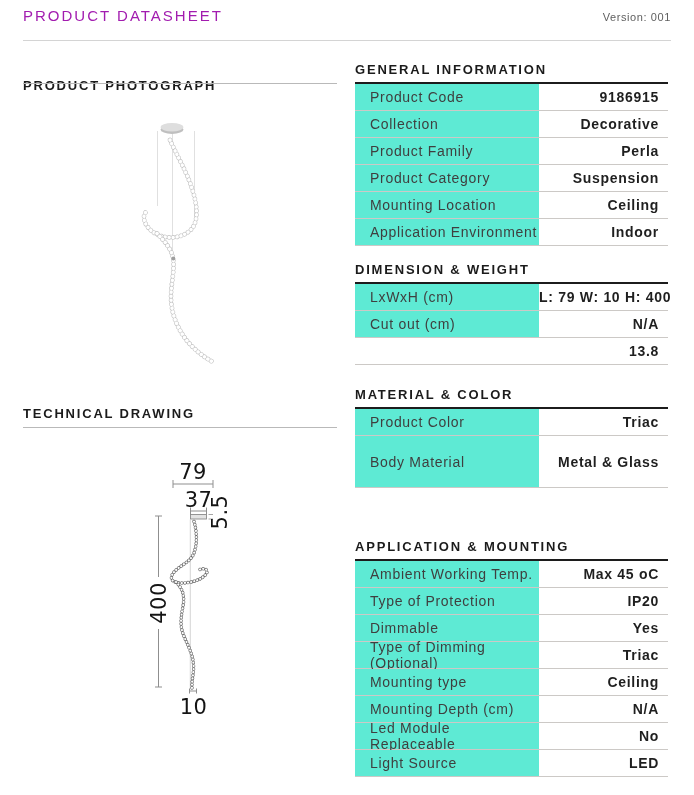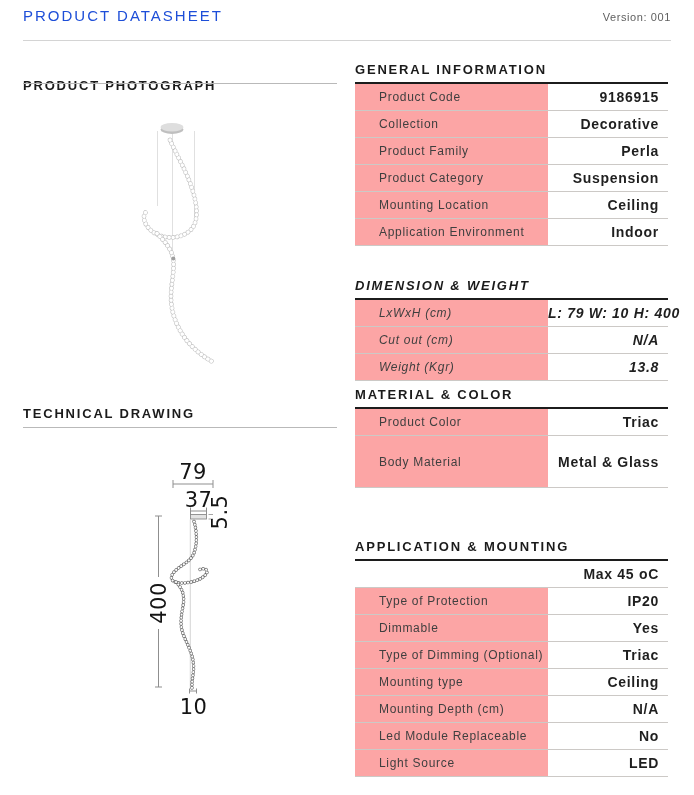--- a/index.html
+++ b/index.html
@@ -1,21 +1,21 @@
 <!DOCTYPE html>
 <html><head>
 <meta charset="utf-8">
 <style>
   html,body{margin:0;padding:0;background:#fff;}
   .page{position:relative;width:694px;height:795px;background:#ffffff;
         font-family:"Liberation Sans",sans-serif;overflow:hidden;}
 
   
   .page-title{position:absolute;left:23px;top:7px;font-size:15px;letter-spacing:2px;
-              color:#1d4ed8;font-weight:400;}
+              color:#a21caf;font-weight:400;}
   .version{position:absolute;right:23px;top:11px;font-size:11px;letter-spacing:.6px;color:#5f5f5f;}
   .top-rule{position:absolute;left:23px;top:40px;width:648px;height:1px;background:#d4d4d4;}
 
   
   .sec-title{font-size:13px;font-weight:700;letter-spacing:1.8px;color:#1b1b1b;
              line-height:16px;white-space:nowrap;}
 
   
   .left-col{position:absolute;left:23px;top:0;width:314px;height:795px;}
   .lc-title{position:absolute;left:0;}
@@ -27,28 +27,28 @@
   .photo-area svg,.drawing-area svg{position:absolute;left:0;top:0;}
 
   .dim-label{position:absolute;font-family:"DejaVu Sans","Liberation Sans",sans-serif;
              font-size:21px;color:#141414;letter-spacing:.5px;white-space:nowrap;
              transform:translate(-50%,-50%);}
   .dim-label.rot{transform:translate(-50%,-50%) rotate(-90deg);}
 
   
   .right-col{position:absolute;left:355px;top:0;width:313px;height:795px;}
   .sec{position:absolute;left:0;width:313px;}
-  .sec.general{top:62px;} .sec.dimension{top:278px;font-style:italic;}
+  .sec.general{top:62px;} .sec.dimension{top:262px;}
   .sec.material{top:387px;} .sec.application{top:539px;}
   .thick-rule{width:313px;height:2px;background:#1c1c1c;margin-top:4px;}
   .tbl{width:313px;}
   .row{display:flex;height:26px;border-bottom:1px solid #ccc9c6;align-items:stretch;}
   .row.tall{height:51px;}
-  .row .lbl{flex:0 0 169px;background:#fca5a5;padding-left:24px;display:flex;align-items:center;
-            font-size:12px;letter-spacing:.7px;color:#3f3f3f;}
+  .row .lbl{flex:0 0 169px;background:#5eead4;padding-left:15px;display:flex;align-items:center;
+            font-size:14px;letter-spacing:.7px;color:#3f3f3f;}
   .row .val{flex:1;display:flex;align-items:center;justify-content:flex-end;padding-right:9px;
             font-size:14px;font-weight:700;letter-spacing:.7px;color:#1f1f1f;white-space:nowrap;}
 </style>
 </head>
 <body>
 
 <div class="page">
 
   <div class="page-title">PRODUCT DATASHEET</div>
   <div class="version">Version: 001</div>
@@ -162,21 +162,20 @@
       <div class="tbl">
         <div class="row">
           <div class="lbl">LxWxH (cm)</div>
           <div class="val">L: 79 W: 10 H: 400</div>
         </div>
         <div class="row">
           <div class="lbl">Cut out (cm)</div>
           <div class="val">N/A</div>
         </div>
         <div class="row">
-          <div class="lbl">Weight (Kgr)</div>
           <div class="val">13.8</div>
         </div>
       </div>
     </div>
 
     <div class="sec material">
       <div class="sec-title">MATERIAL &amp; COLOR</div>
       <div class="thick-rule"></div>
       <div class="tbl">
         <div class="row">
@@ -188,20 +187,21 @@
           <div class="val">Metal &amp; Glass</div>
         </div>
       </div>
     </div>
 
     <div class="sec application">
       <div class="sec-title">APPLICATION &amp; MOUNTING</div>
       <div class="thick-rule"></div>
       <div class="tbl">
         <div class="row">
+          <div class="lbl">Ambient Working Temp.</div>
           <div class="val">Max 45 oC</div>
         </div>
         <div class="row">
           <div class="lbl">Type of Protection</div>
           <div class="val">IP20</div>
         </div>
         <div class="row">
           <div class="lbl">Dimmable</div>
           <div class="val">Yes</div>
         </div>

